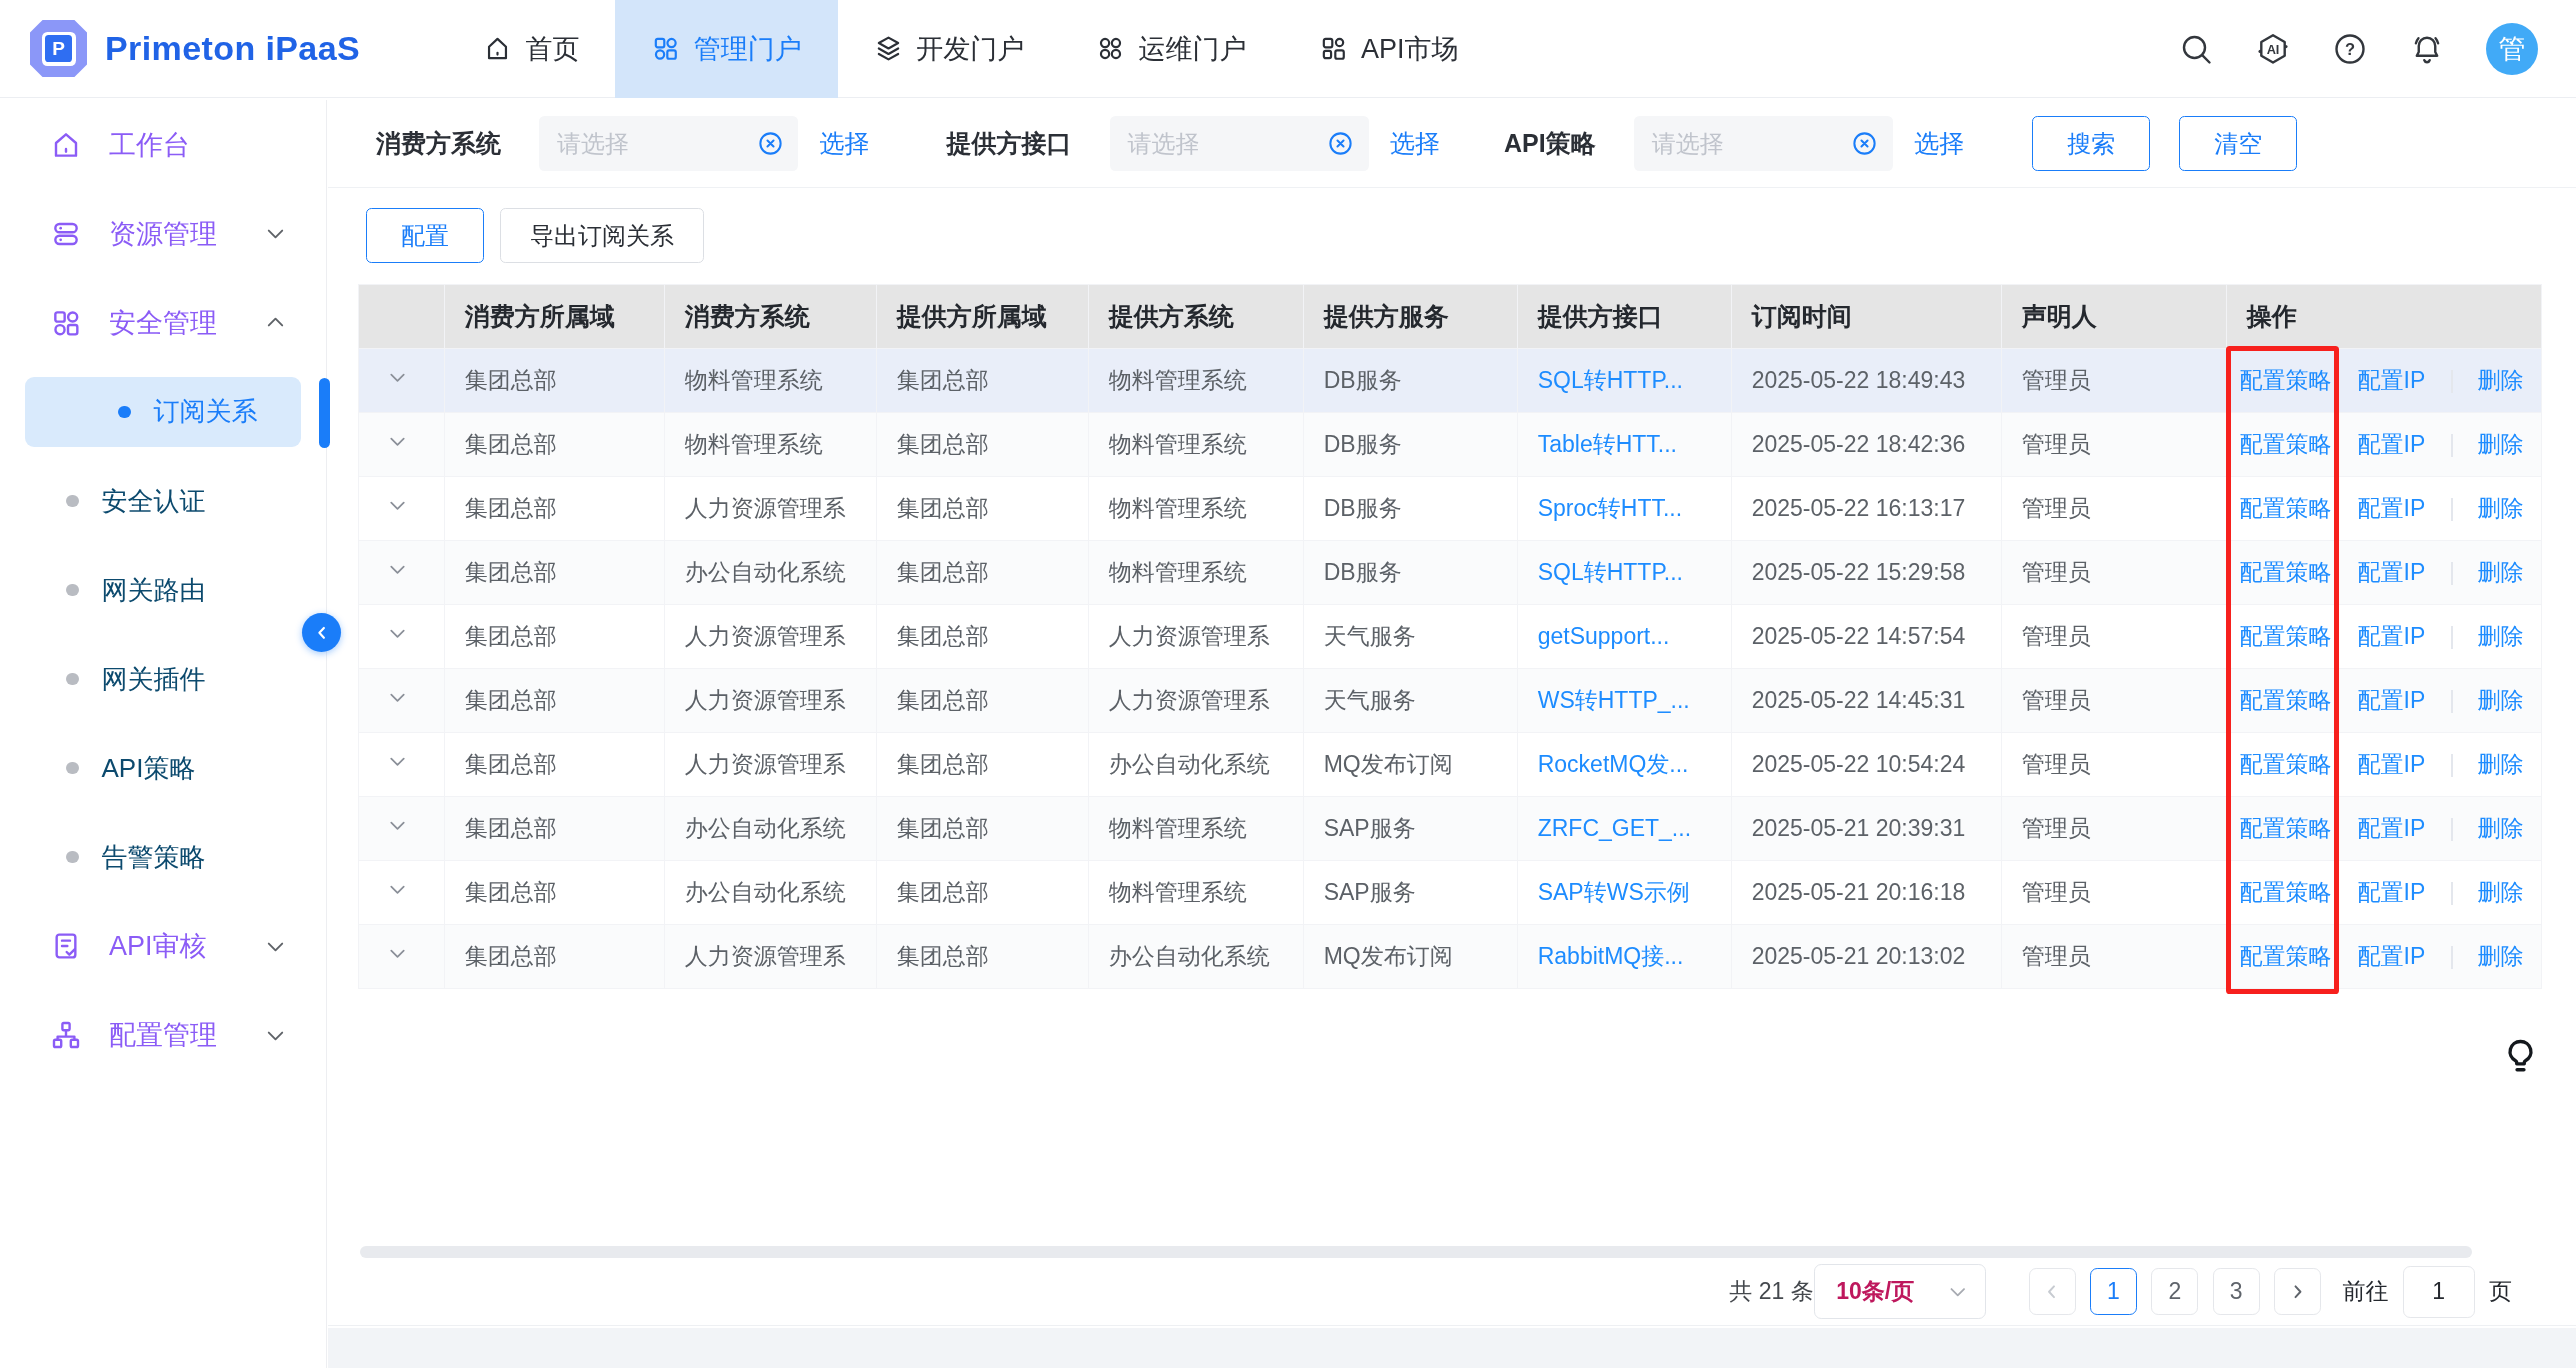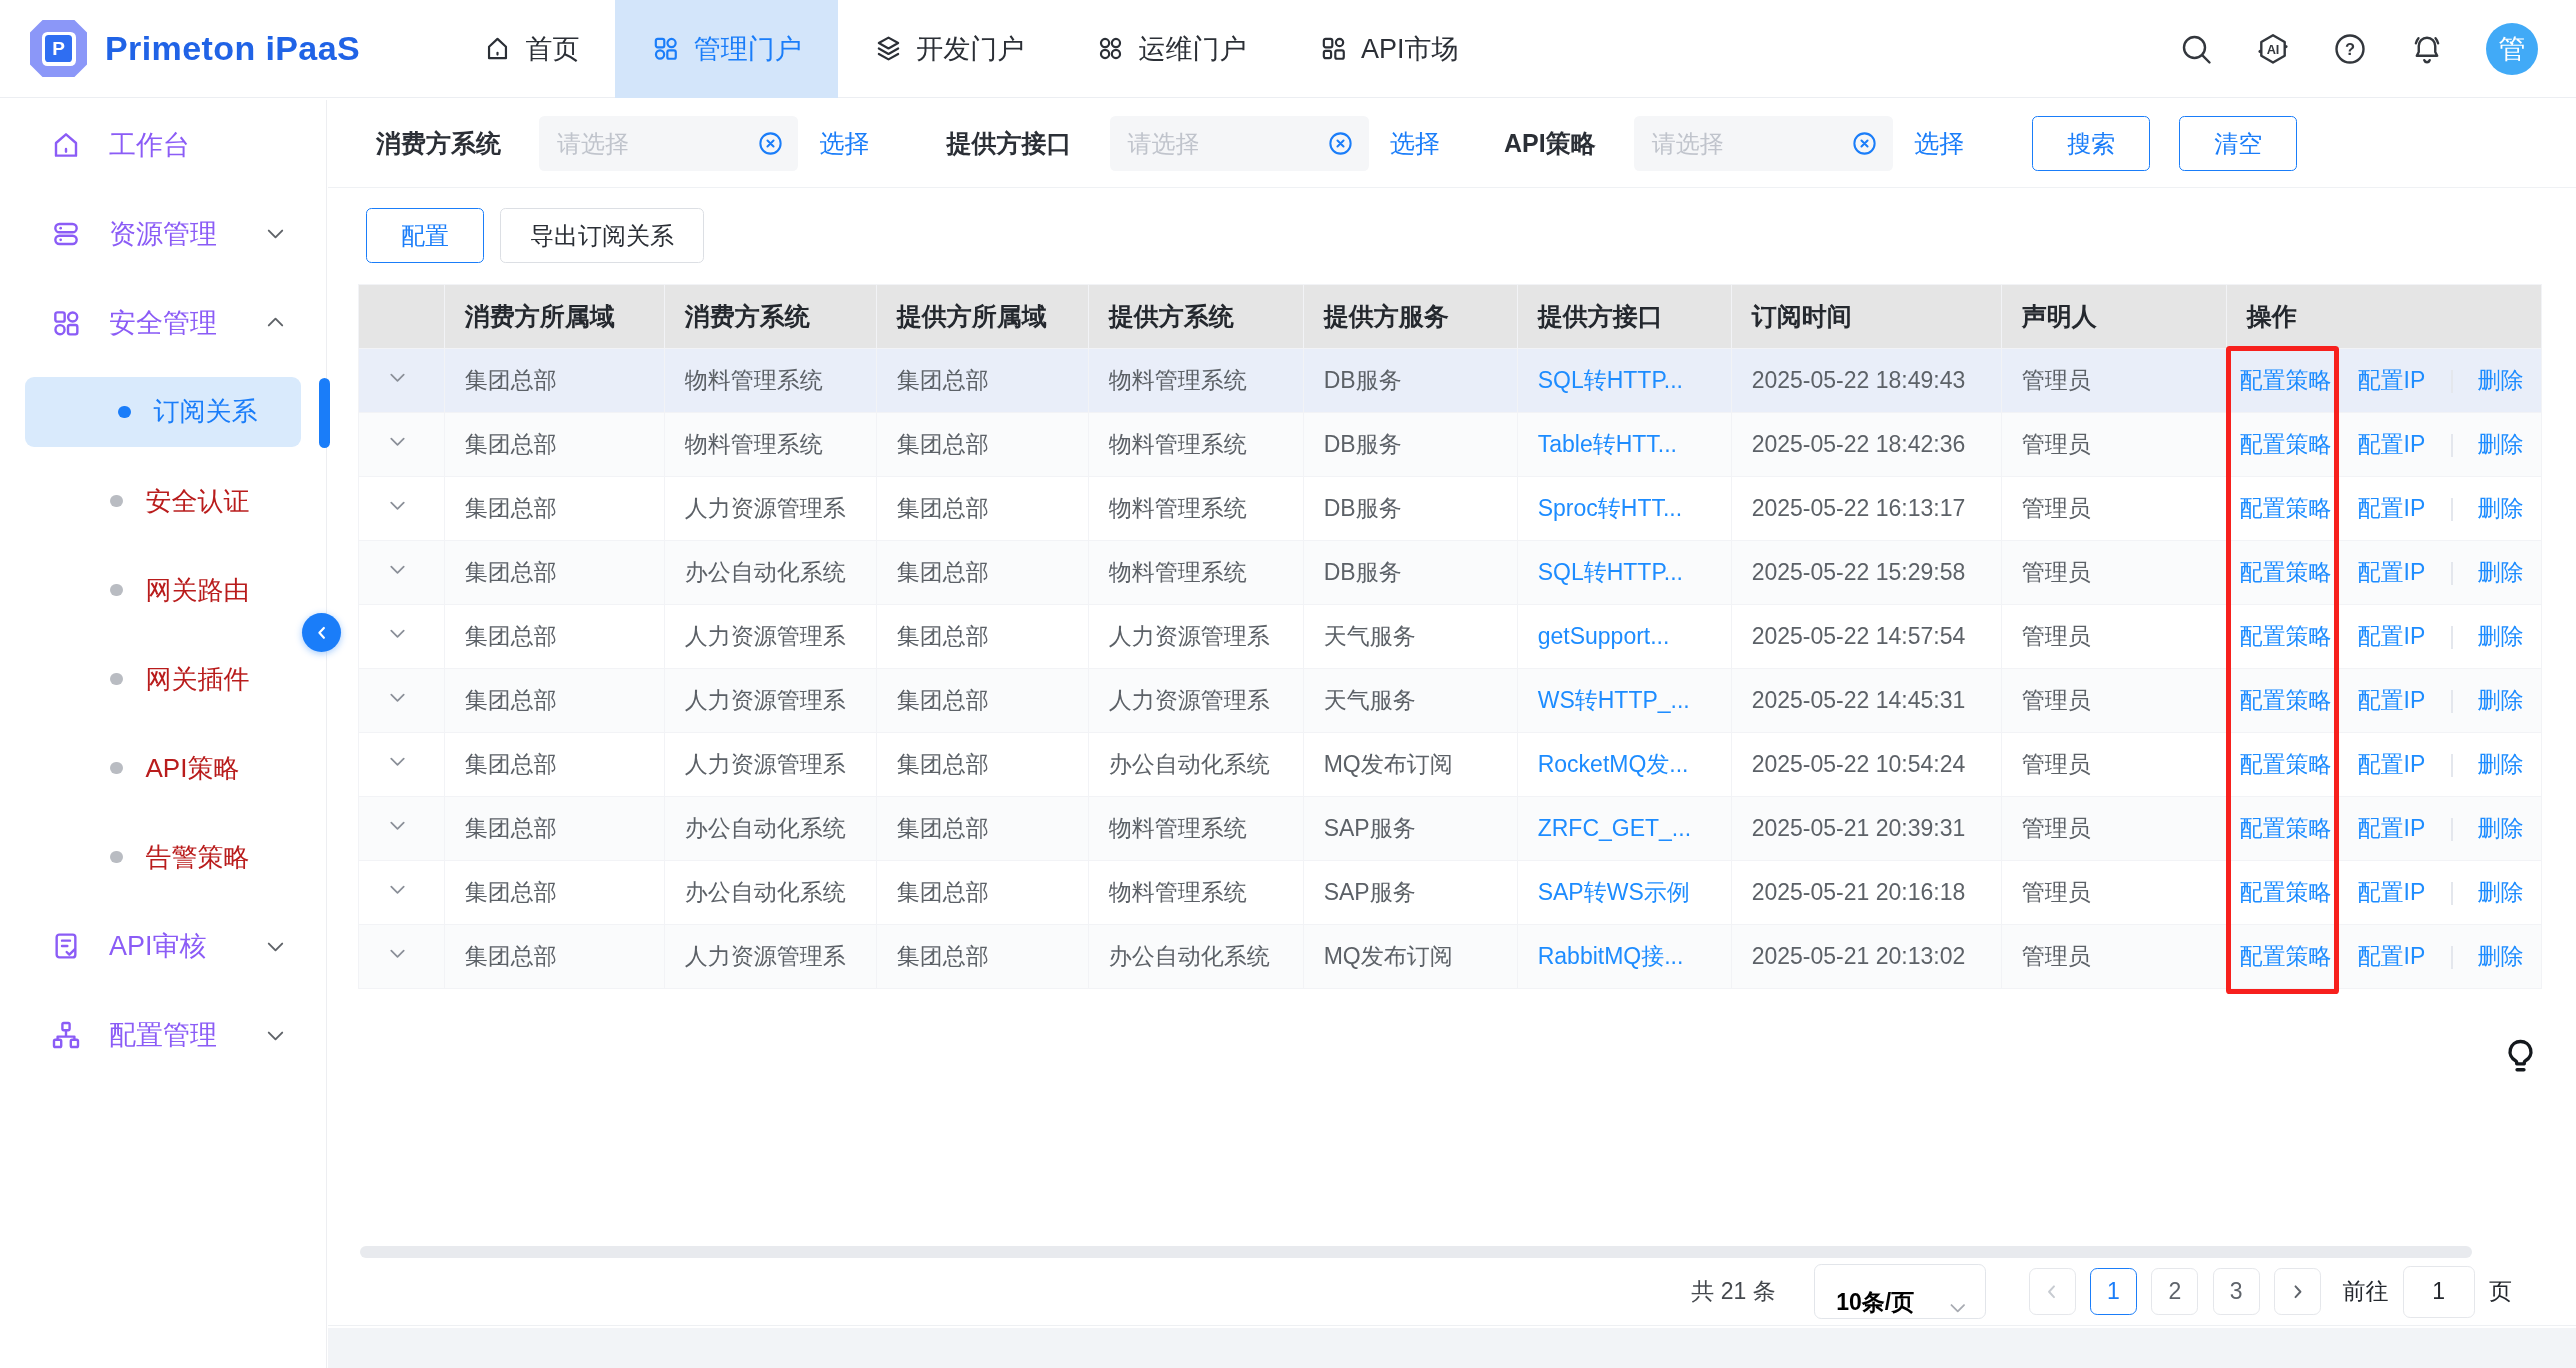--- a/index.html
+++ b/index.html
@@ -30,22 +30,22 @@
             font-size:27px; display:flex; align-items:center; justify-content:center; }
   .icon { flex:none; }
 
   
   .sidebar { position:absolute; left:0; top:100px; bottom:0; width:327px; background:#fff;
              border-right:1.8px solid #edeef1; z-index:5; }
   .s-item { height:89px; display:flex; align-items:center; padding:0 39px 0 50px;
             font-size:27px; color:#8b5cf6; cursor:pointer; }
   .s-item .icon { width:32px; height:32px; margin-right:27px; }
   .s-item .chev { margin-left:auto; color:#5f6368; width:23px; height:23px; }
-  .s-sub { height:89px; display:flex; align-items:center; padding-left:110px;
-           font-size:26px; color:#b91c1c; cursor:pointer; }
+  .s-sub { height:89px; display:flex; align-items:center; padding-left:66px;
+           font-size:26px; color:#0c4a6e; cursor:pointer; }
   .s-sub .dot { width:12.5px; height:12.5px; border-radius:50%; background:#b9bcc2; margin-right:23px; flex:none; }
   .s-sub.active { height:70px; margin:9.8px 25px; padding-left:93px; background:#d9eafc;
                   border-radius:9px; color:#1a7df9; }
   .s-sub.active .dot { background:#1a7df9; }
   .active-indicator { position:absolute; right:-3.6px; top:278px; width:10.7px; height:70px;
                       background:#1a7df9; border-radius:6.3px; }
   .collapse-btn { position:absolute; left:302px; top:513px; width:39px; height:39px; border-radius:50%;
                   background:#1a7df9; color:#fff; display:flex; align-items:center; justify-content:center;
                   z-index:8; cursor:pointer; box-shadow:0 1.8px 7.2px rgba(26,125,249,.4); }
 
@@ -91,23 +91,23 @@
 
   .bulb { position:absolute; left:2172px; top:936px; color:#14181d; }
 
   .hbar { position:absolute; left:32px; top:1146px; width:2112px; height:11.6px;
           background:#e8eaee; border-radius:6.3px; cursor:pointer; }
 
   
   .pager { position:absolute; left:0; right:0; top:1158px; height:68px; border-bottom:1.8px solid #eef0f3;
            display:flex; align-items:center; justify-content:flex-end; padding-right:64px;
            font-size:23px; color:#45494e; background:#fff; }
-  .pg-select { margin-left:38px; width:172px; height:55px; border:1.8px solid #e2e5ea; border-radius:7.2px;
-               display:flex; align-items:flex-end; justify-content:space-between; padding:0 16px 0 21.5px;
-               color:#000000; font-weight:600; cursor:pointer; }
+  .pg-select { width:172px; height:55px; border:1.8px solid #e2e5ea; border-radius:7.2px;
+               display:flex; align-items:center; justify-content:space-between; padding:0 16px 0 21.5px;
+               color:#be185d; font-weight:600; cursor:pointer; }
   .pg-select .chev { color:#a8abb2; width:21.5px; height:21.5px; }
   .pg-btn { width:47px; height:47px; border:1.8px solid #e5e7eb; border-radius:7.2px; background:#fff;
             display:flex; align-items:center; justify-content:center; font-size:23px; color:#5f646b;
             cursor:pointer; }
   .pg-prev { margin-left:43px; color:#c7cbd1; }
   .pg-page { margin-left:14.3px; }
   .pg-page.active { border-color:#1a7df9; color:#1a7df9; }
   .pg-next { margin-left:14.3px; }
   .pg-goto-label { margin-left:21.5px; color:#24282e; }
   .pg-goto-input { margin-left:14.3px; width:72px; height:52px; border:1.8px solid #e5e7eb; border-radius:7.2px;

